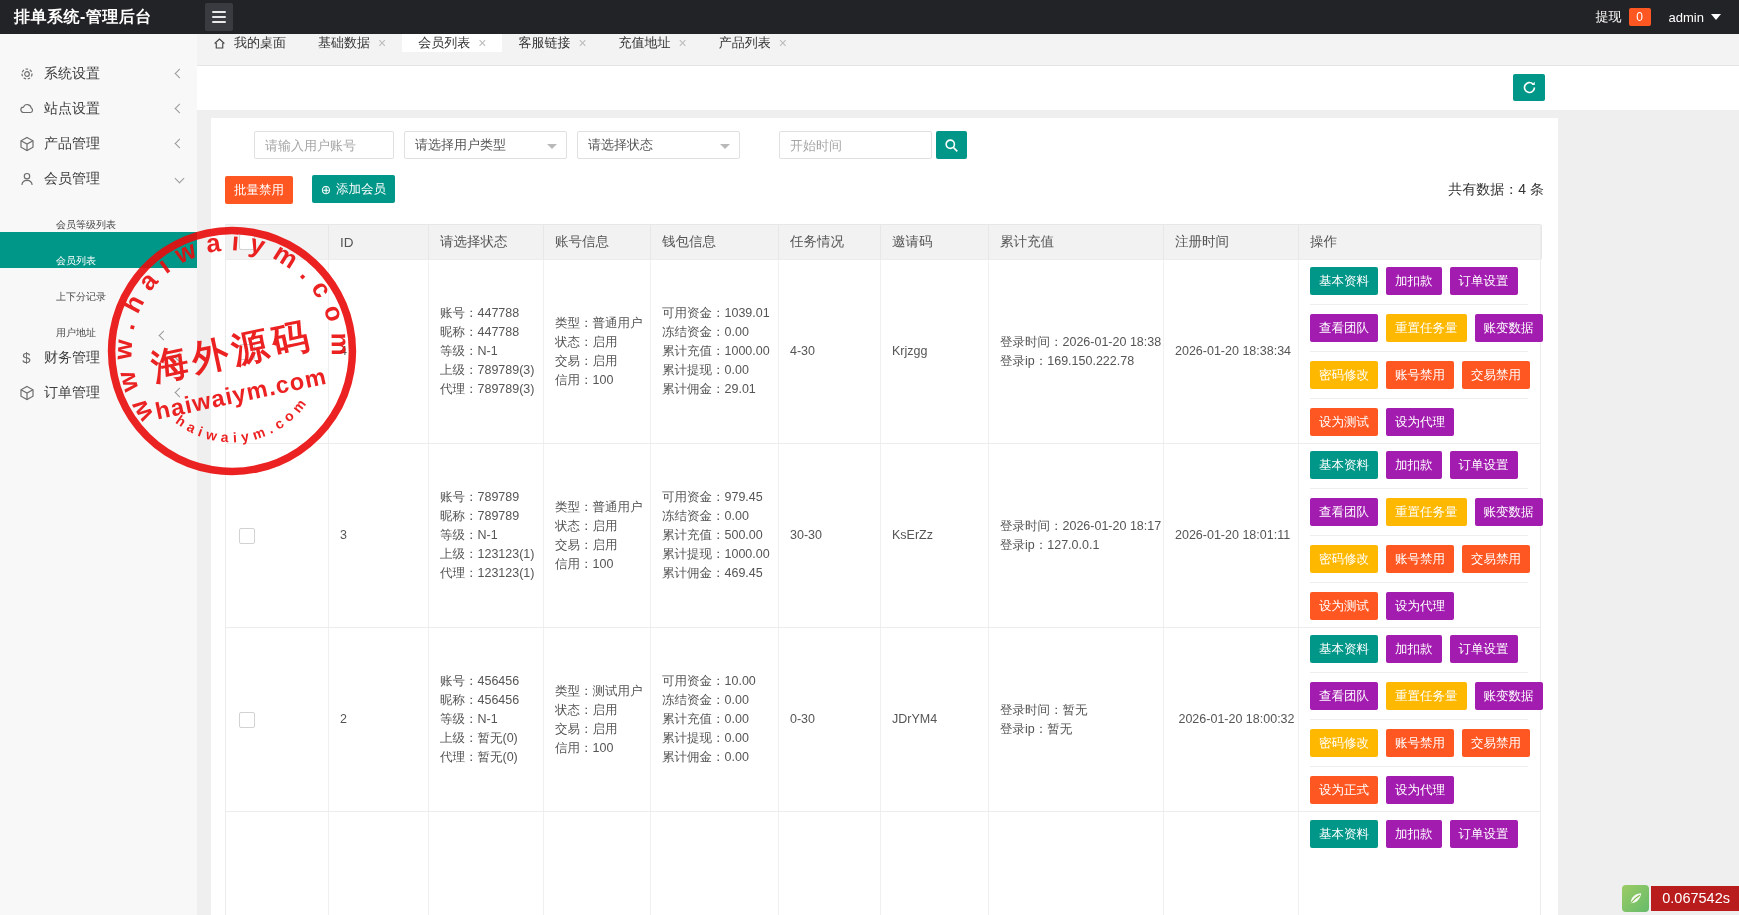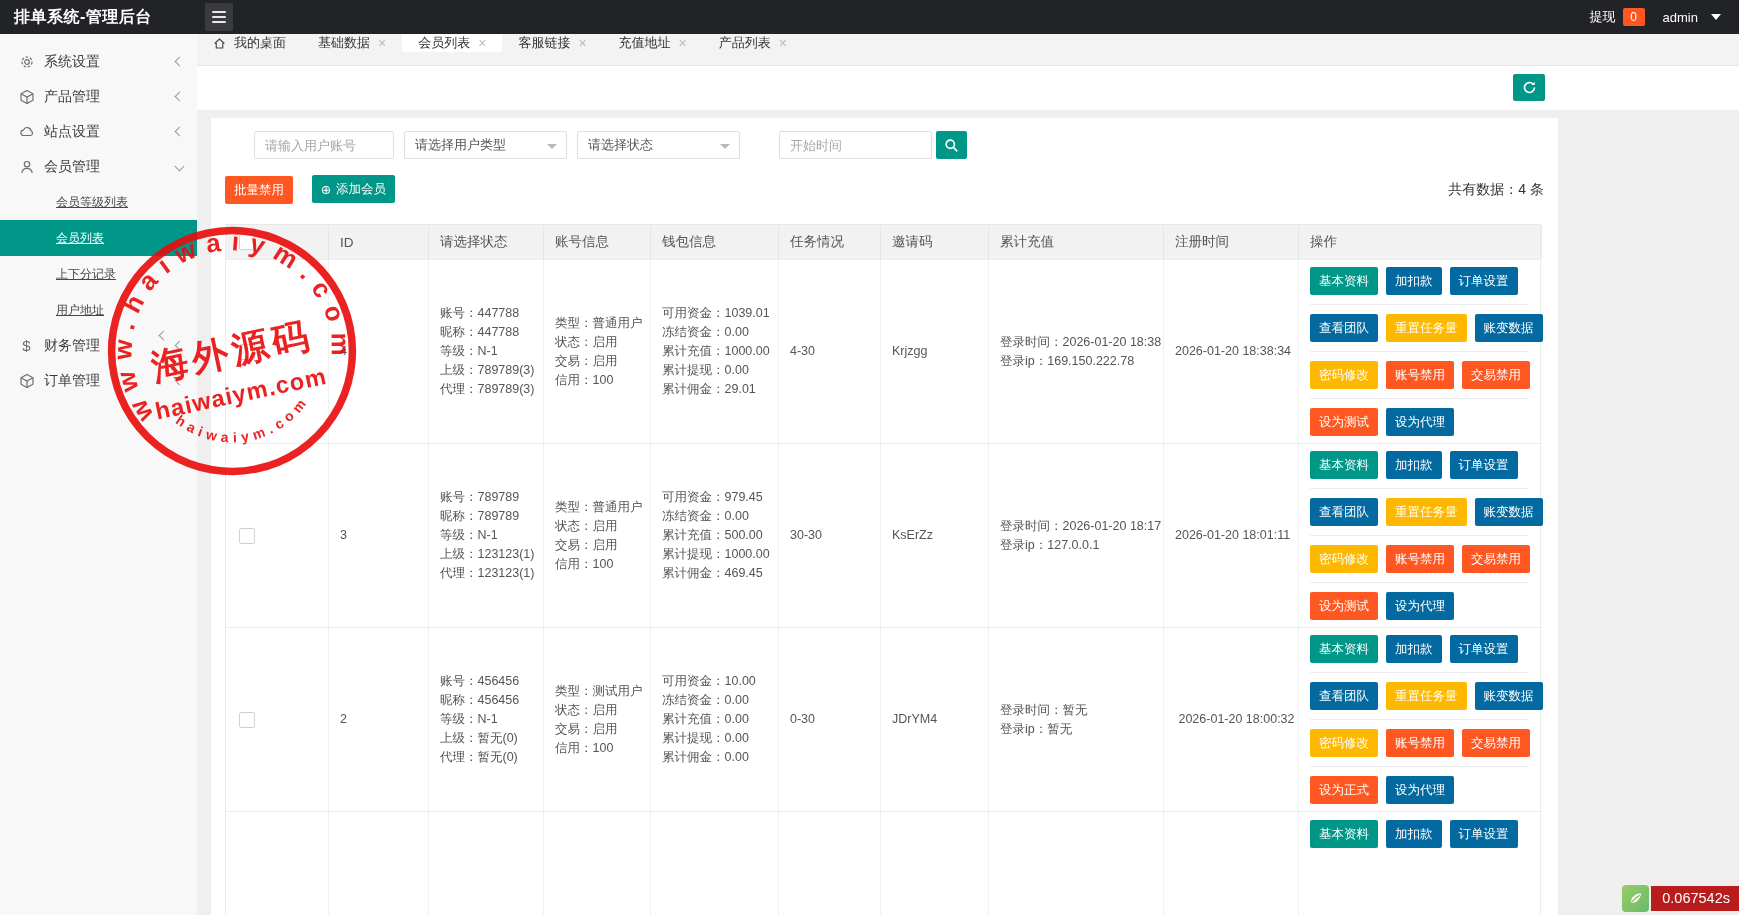--- a/index.html
+++ b/index.html
@@ -7,32 +7,32 @@
   body { font-family:"Liberation Sans","DejaVu Sans",sans-serif; font-size:13px; color:#555; background:#efefef; position:relative; }
 
   
   .app-header { position:absolute; top:0; left:0; width:1739px; height:34px; background:#222326; z-index:50; display:flex; align-items:center; }
   .app-title { color:#fff; font-size:16px; font-weight:bold; padding:0 14px; width:197px; letter-spacing:.5px; }
   .menu-toggle { width:28px; height:28px; background:#3a3b40; border:none; border-radius:2px; margin-left:8px; display:flex; flex-direction:column; justify-content:center; align-items:center; gap:3px; cursor:pointer; }
   .menu-toggle i { display:block; width:14px; height:2px; background:#e8e8e8; border-radius:1px; }
   .header-right { margin-left:auto; display:flex; align-items:center; gap:18px; padding-right:18px; color:#fff; font-size:13px; }
   .withdraw-wrap { display:flex; align-items:center; gap:7px; cursor:pointer; }
   .badge { background:#ff5722; color:#fff; min-width:22px; height:18px; line-height:18px; text-align:center; border-radius:2px; font-size:12px; padding:0 4px; }
-  .user-menu { display:flex; align-items:center; gap:13px; cursor:pointer; }
+  .user-menu { display:flex; align-items:center; gap:7px; cursor:pointer; }
   .caret-down { width:0; height:0; border-left:5px solid transparent; border-right:5px solid transparent; border-top:6px solid #fff; }
 
   
-  .sidebar { position:absolute; top:34px; left:0; bottom:0; width:197px; background:#f8f8f8; z-index:10; padding-top:10px; }
+  .sidebar { position:absolute; top:34px; left:0; bottom:0; width:197px; background:#f8f8f8; z-index:10; padding-top:22px; }
   .side-item { height:35px; display:flex; align-items:center; padding:0 14px 0 18px; color:#3d3d3d; font-size:14px; cursor:pointer; position:relative; }
   .side-item .s-icon { width:17px; height:17px; margin-right:9px; display:inline-flex; align-items:center; justify-content:center; color:#6e6e6e; font-size:15px; }
   .side-item .chev { margin-left:auto; }
   .chev { width:7px; height:7px; border-left:1.5px solid #9a9a9a; border-bottom:1.5px solid #9a9a9a; display:inline-block; }
   .chev.left { transform:rotate(45deg); }
   .chev.down { transform:rotate(-45deg); }
-  .side-sub { height:36px; display:flex; align-items:center; padding-left:56px; color:#474747; font-size:12px; cursor:pointer;text-decoration:underline; }
+  .side-sub { height:36px; display:flex; align-items:flex-end; padding-left:56px; color:#474747; font-size:10px; cursor:pointer; }
   .side-sub.active { background:#009688; color:#fff; }
   .collapse-handle { position:absolute; left:160px; top:332px; color:#9a9a9a; z-index:11; }
 
   
   .main { position:absolute; left:197px; top:34px; right:0; bottom:0; background:#efefef; }
   .tab-bar { height:32px; background:#f3f3f3; border-bottom:1px solid #e4e4e4; display:flex; align-items:flex-start; }
   .tab { display:flex; align-items:center; padding:0 16px; font-size:13px; color:#333; gap:8px; cursor:pointer; }
   .tab.active { background:#fff; }
   .tab-close { color:#bcbcbc; font-size:14px; }
   .toolbar-strip { height:44px; background:#fff; position:relative; }
@@ -43,21 +43,21 @@
   .filter-row { display:flex; align-items:center; }
   .f-input { height:28px; border:1px solid #e0e0e0; border-radius:2px; padding:0 10px; font-size:13px; color:#555; outline:none; font-family:inherit;margin-left:29px; }
   .f-input::placeholder { color:#a6a6a6; }
   .f-select { height:28px; border:1px solid #e0e0e0; border-radius:2px; display:flex; align-items:center; padding:0 24px 0 10px; font-size:13px; color:#555; position:relative; cursor:pointer; background:#fff; }
   .f-select .caret { position:absolute; right:9px; top:12px; width:0; height:0; border-left:5px solid transparent; border-right:5px solid transparent; border-top:5px solid #b9b9b9; }
   .search-btn { width:31px; height:28px; background:#009688; border:none; border-radius:2px; cursor:pointer; display:flex; align-items:center; justify-content:center; }
   .action-row { margin-top:16px; display:flex; align-items:center; justify-content:space-between; }
   .btn { border:none; border-radius:2px; color:#fff; font-size:12.5px; height:28px; padding:0 9px; cursor:pointer; font-family:inherit; white-space:nowrap; }
   .btn-red { background:#ff5722; }
   .btn-teal { background:#009688; }
-  .btn-blue { background:#0369a1; }
+  .btn-blue { background:#a21caf; }
   .btn-amber { background:#ffb800; }
   .add-member { margin-left:15px; display:inline-flex; align-items:center; gap:5px; }
   .total-info { font-size:14px; color:#333; }
 
   
   .table { margin-top:20px; width:1316px; border:1px solid #ececec; border-top:none; }
   .tr { display:flex; border-bottom:1px solid #ececec; }
   .tr.head { background:#f2f2f2; border-top:1px solid #e7e7e7; }
   .tr.head .td { height:34px; display:flex; align-items:center; color:#555; font-size:13.5px; border-right:1px solid #e7e7e7; }
   .td { padding-left:11px; border-right:1px solid #f0f0f0; flex-shrink:0; }
@@ -109,34 +109,34 @@
           <circle cx="8" cy="8" r="2.3" stroke="#6e6e6e" stroke-width="1.2" fill="none"></circle>
           <circle cx="8" cy="8" r="5" stroke="#6e6e6e" stroke-width="1.2" fill="none" stroke-dasharray="2.6 1.7"></circle>
         </svg>
       </span>
       <span>系统设置</span>
       <span class="chev left"></span>
     </div>
     <div class="side-item">
       <span class="s-icon">
         <svg width="16" height="16" viewBox="0 0 16 16">
-          <path d="M8 1.5 14 4.8v6.4L8 14.5 2 11.2V4.8z" stroke="#6e6e6e" stroke-width="1.2" fill="none"></path>
-          <path d="M2 4.8 8 8.1 14 4.8M8 8.1v6.4" stroke="#6e6e6e" stroke-width="1.2" fill="none"></path>
+          <path d="M4.6 11.5a2.7 2.7 0 0 1-.1-5.4 4 4 0 0 1 7.7.9 2.4 2.4 0 0 1-.6 4.5z" stroke="#6e6e6e" stroke-width="1.2" fill="none"></path>
         </svg>
       </span>
-      <span>产品管理</span>
+      <span>站点设置</span>
       <span class="chev left"></span>
     </div>
     <div class="side-item">
       <span class="s-icon">
         <svg width="16" height="16" viewBox="0 0 16 16">
-          <path d="M4.6 11.5a2.7 2.7 0 0 1-.1-5.4 4 4 0 0 1 7.7.9 2.4 2.4 0 0 1-.6 4.5z" stroke="#6e6e6e" stroke-width="1.2" fill="none"></path>
+          <path d="M8 1.5 14 4.8v6.4L8 14.5 2 11.2V4.8z" stroke="#6e6e6e" stroke-width="1.2" fill="none"></path>
+          <path d="M2 4.8 8 8.1 14 4.8M8 8.1v6.4" stroke="#6e6e6e" stroke-width="1.2" fill="none"></path>
         </svg>
       </span>
-      <span>站点设置</span>
+      <span>产品管理</span>
       <span class="chev left"></span>
     </div>
     <div class="side-item">
       <span class="s-icon">
         <svg width="16" height="16" viewBox="0 0 16 16">
           <circle cx="8" cy="5.2" r="2.7" stroke="#6e6e6e" stroke-width="1.2" fill="none"></circle>
           <path d="M2.8 13.8c.5-3 2.6-4.5 5.2-4.5s4.7 1.5 5.2 4.5" stroke="#6e6e6e" stroke-width="1.2" fill="none"></path>
         </svg>
       </span>
       <span>会员管理</span>

